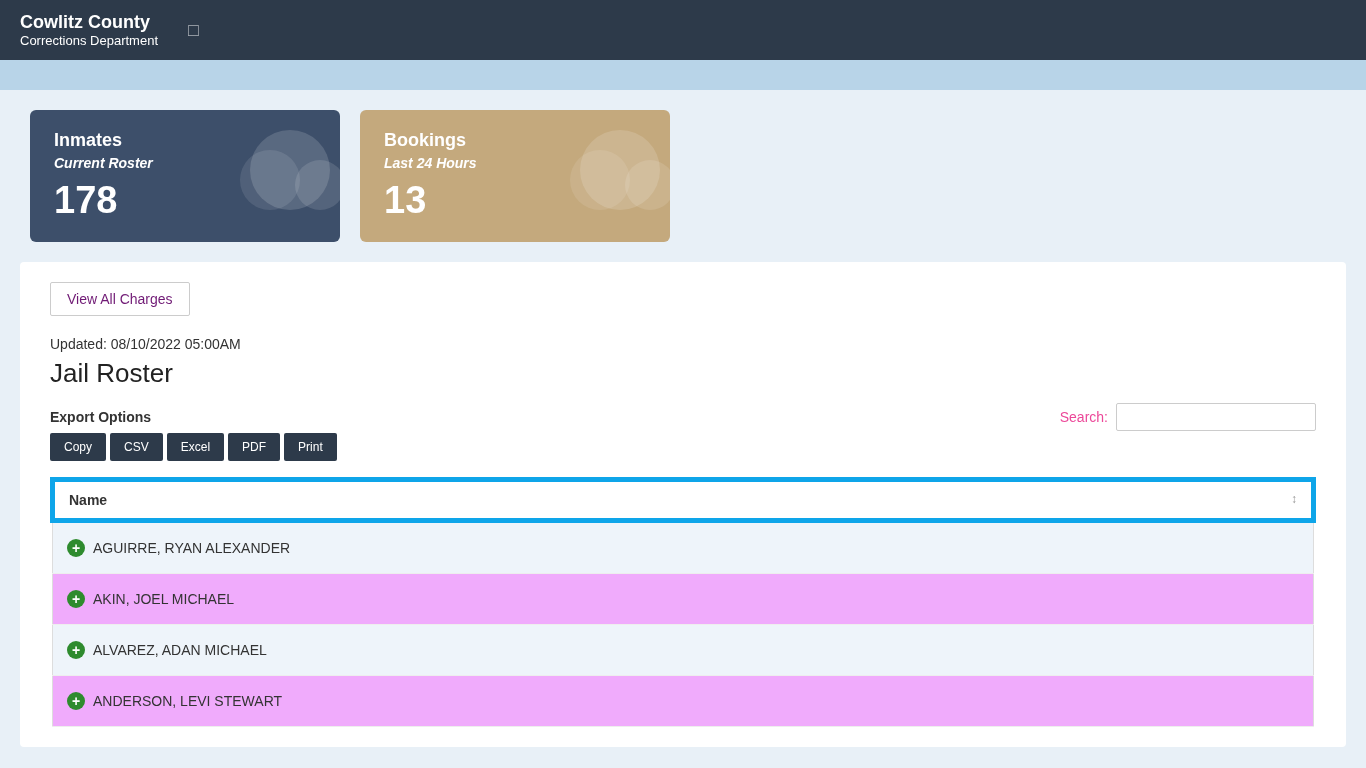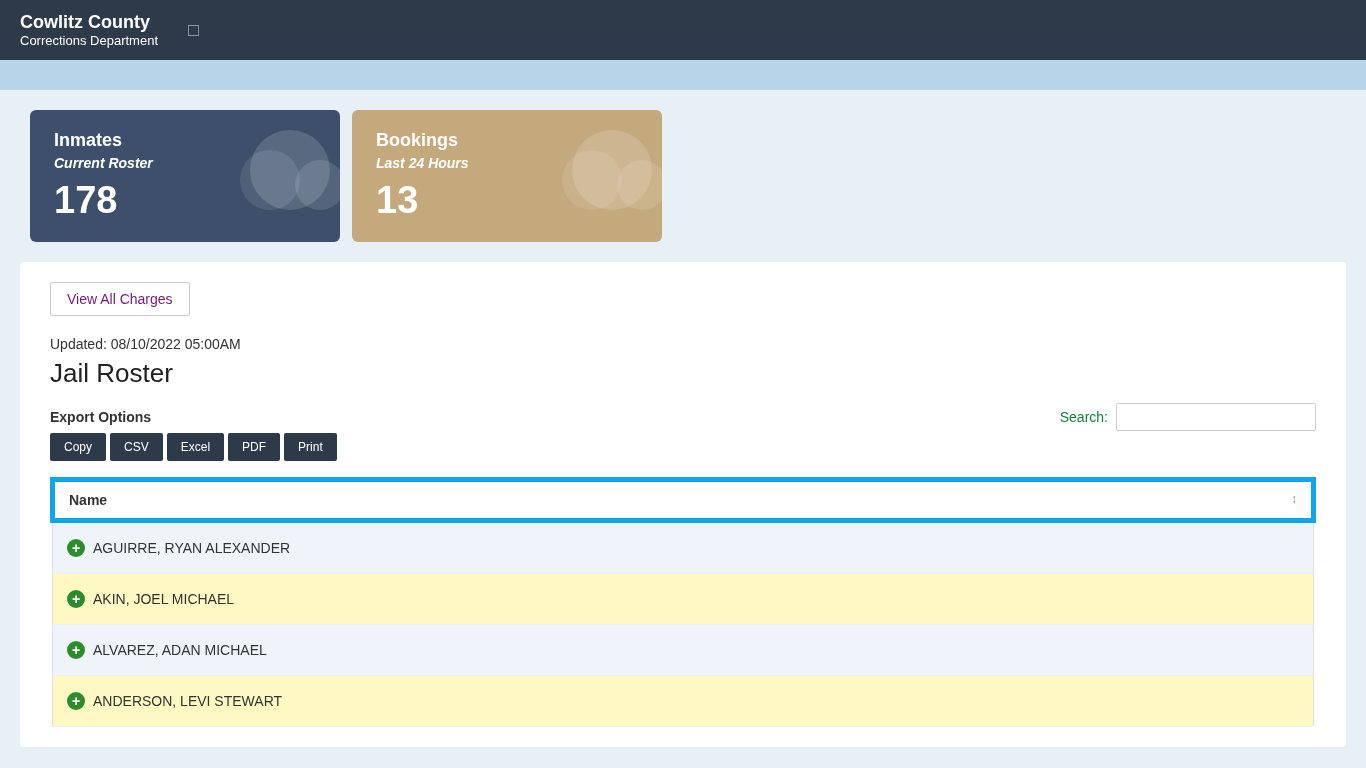--- a/index.html
+++ b/index.html
@@ -24,21 +24,21 @@
 
     
     .blue-bar {
       background: #b8d4e8;
       height: 30px;
     }
 
     
     .stats-section {
       display: flex;
-      gap: 12px;
+      gap: 20px;
       padding: 20px 30px;
       background: #e8f0f7;
     }
 
     .stat-card {
       position: relative;
       border-radius: 6px;
       padding: 20px 24px;
       color: white;
       width: 310px;
@@ -144,21 +144,21 @@
     }
 
     .search-area {
       display: flex;
       justify-content: flex-end;
       align-items: center;
       margin-top: -30px;
       margin-bottom: 16px;
       gap: 8px;
     }
-    .search-label { font-size: 14px; color: #15803d; }
+    .search-label { font-size: 14px; color: #ec4899; }
     .search-input {
       border: 1px solid #ccc;
       padding: 5px 8px;
       font-size: 14px;
       width: 200px;
       border-radius: 2px;
     }
 
     
     .roster-table {
@@ -177,21 +177,21 @@
       font-weight: bold;
     }
     .sort-icon { float: right; color: #999; font-size: 12px; }
     .roster-table td {
       padding: 16px 14px;
       font-size: 14px;
       color: #333;
       border-bottom: 1px solid #eee;
     }
     .row-even { background: #eef4fa; }
-    .row-odd { background: #fef9c3; }
+    .row-odd { background: #f0abfc; }
 
     .expand-icon {
       display: inline-flex;
       width: 18px;
       height: 18px;
       background: #2e8b2e;
       border-radius: 50%;
       color: white;
       font-size: 14px;
       align-items: center;

